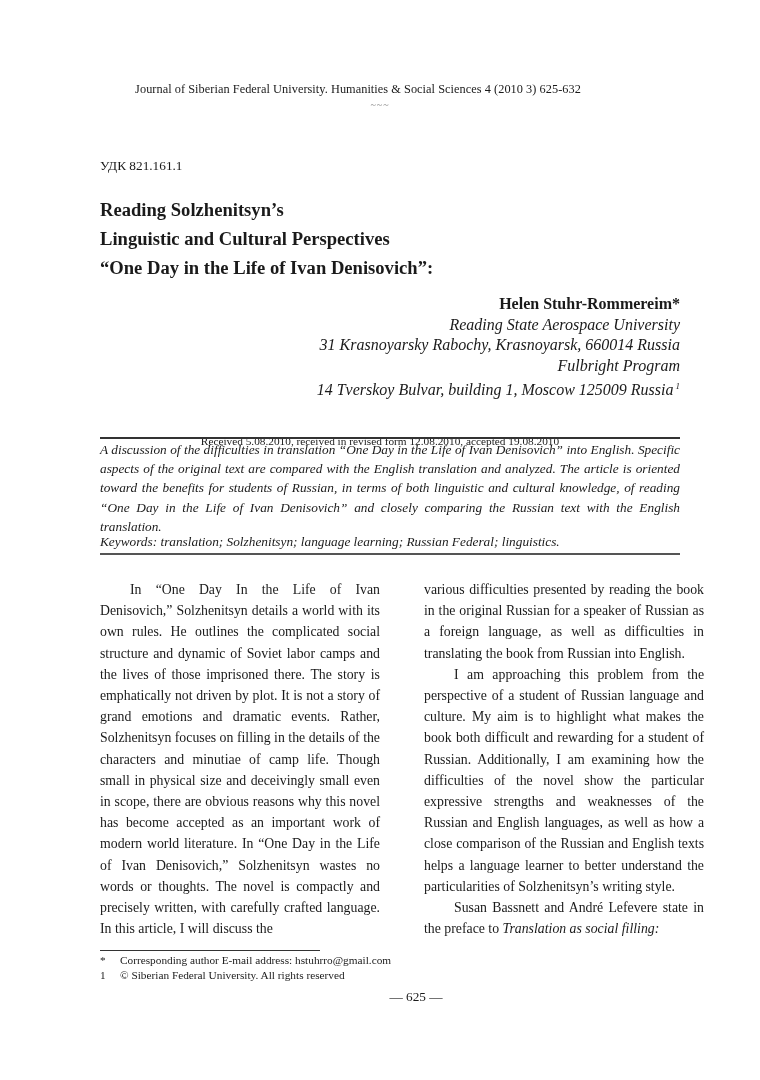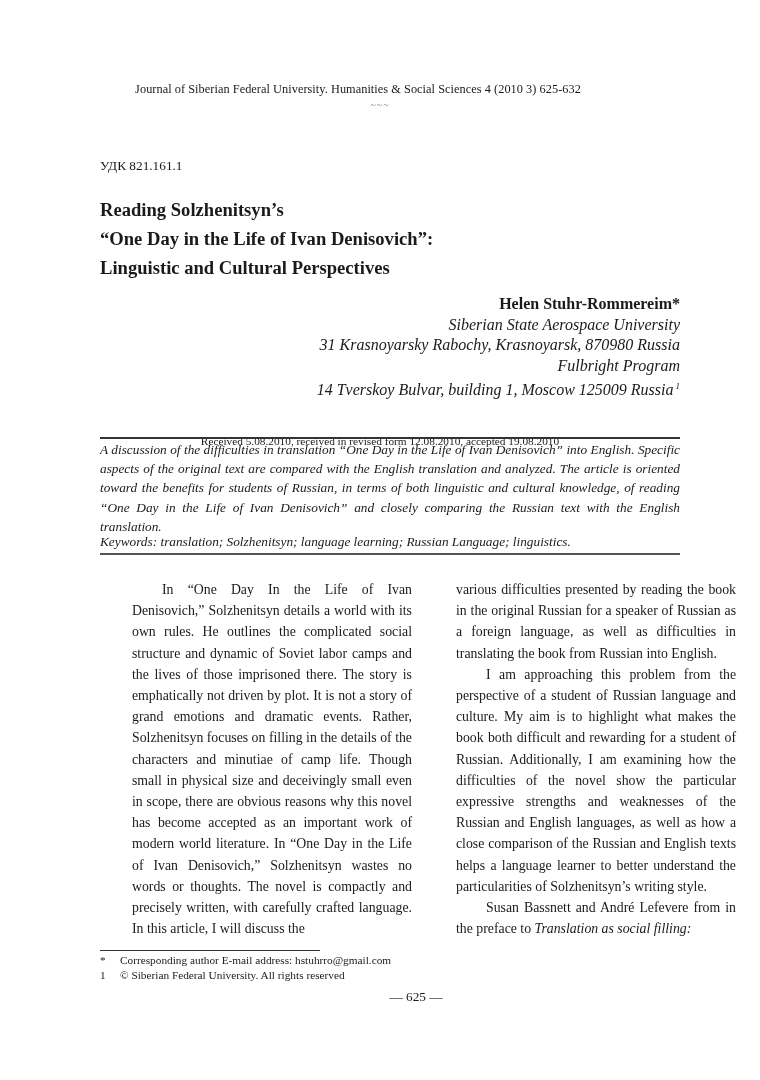--- a/index.html
+++ b/index.html
@@ -21,21 +21,21 @@
   .received { position: absolute; top: 417px; left: 0; width: 760px; text-align: center;
          font-size: 11.3px; margin-top: 18px; }
   .rule { position: absolute; left: 100px; width: 580px; height: 1.5px; background: #333; }
   .rule.r1 { top: 437px; }
   .rule.r2 { top: 553px; height: 2px; background: #555; }
   .abstract { position: absolute; top: 440px; left: 100px; width: 580px; font-style: italic;
          font-size: 13.3px; line-height: 19.2px; text-align: justify; }
   .keywords { position: absolute; top: 534px; left: 100px; width: 580px; font-style: italic;
          font-size: 13.3px; white-space: nowrap; }
   .col { position: absolute; top: 579px; width: 280px; font-size: 13.8px; line-height: 21.2px;
-         text-align: justify; margin-left: 32px; }
+         text-align: justify; }
   .col.left { left: 100px; }
   .col.right { left: 424px; }
   .col p { margin: 0; text-indent: 30px; }
   .col p.cont { text-indent: 0; }
   .col em { font-style: italic; }
   .fn-rule { position: absolute; top: 950px; left: 100px; width: 220px; height: 1px; background: #333; }
   .footnotes { position: absolute; top: 953px; left: 100px; font-size: 11.3px; line-height: 14.5px; }
   .footnotes .fn { display: flex; }
   .footnotes .mark { width: 20px; }
   .page-num { position: absolute; top: 989px; left: 0; width: 760px; text-align: center; font-size: 13.3px; padding-left: 36px; }
@@ -43,47 +43,47 @@
 </head>
 <body>
 
 <div class="journal-header">Journal of  Siberian Federal University.  Humanities &amp; Social Sciences 4 (2010 3) 625-632</div>
 <div class="tilde">~~~</div>
 
 <div class="udk">УДК 821.161.1</div>
 
 <div class="title">
   <div>Reading Solzhenitsyn’s</div>
+  <div>Linguistic and Cultural Perspectives</div>
   <div>“One Day in the Life of Ivan Denisovich”:</div>
-  <div>Linguistic and Cultural Perspectives</div>
 </div>
 
 <div class="affil">
   <div class="author">Helen Stuhr-Rommereim*</div>
-  <div class="it">Siberian State Aerospace University</div>
-  <div class="it">31 Krasnoyarsky Rabochy, Krasnoyarsk, 870980 Russia</div>
+  <div class="it">Reading State Aerospace University</div>
+  <div class="it">31 Krasnoyarsky Rabochy, Krasnoyarsk, 660014 Russia</div>
   <div class="it">Fulbright Program</div>
   <div class="it"><span>14 Tverskoy Bulvar, building 1, Moscow 125009 Russia</span><sup>1</sup></div>
 </div>
 
 <div class="received">Received 5.08.2010, received in revised form 12.08.2010, accepted 19.08.2010</div>
 <div class="rule r1"></div>
 
 <div class="abstract">A discussion of the difficulties in translation “One Day in the Life of Ivan Denisovich” into English. Specific aspects of the original text are compared with the English translation and analyzed. The article is oriented toward the benefits for students of Russian, in terms of both linguistic and cultural knowledge, of reading “One Day in the Life of Ivan Denisovich” and closely comparing the Russian text with the English translation.</div>
-<div class="keywords">Keywords: translation; Solzhenitsyn; language learning; Russian Language; linguistics.</div>
+<div class="keywords">Keywords: translation; Solzhenitsyn; language learning; Russian Federal; linguistics.</div>
 <div class="rule r2"></div>
 
 <div class="col left">
   <p>In “One Day In the Life of Ivan Denisovich,” Solzhenitsyn details a world with its own rules. He outlines the complicated social structure and dynamic of Soviet labor camps and the lives of those imprisoned there. The story is emphatically not driven by plot. It is not a story of grand emotions and dramatic events. Rather, Solzhenitsyn focuses on filling in the details of the characters and minutiae of camp life. Though small in physical size and deceivingly small even in scope, there are obvious reasons why this novel has become accepted as an important work of modern world literature. In “One Day in the Life of Ivan Denisovich,” Solzhenitsyn wastes no words or thoughts. The novel is compactly and precisely written, with carefully crafted language. In this article, I will discuss the</p>
 </div>
 
 <div class="col right">
   <p class="cont">various difficulties presented by reading the book in the original Russian for a speaker of Russian as a foreign language, as well as difficulties in translating the book from Russian into English.</p>
   <p>I am approaching this problem from the perspective of a student of Russian language and culture. My aim is to highlight what makes the book both difficult and rewarding for a student of Russian. Additionally, I am examining how the difficulties of the novel show the particular expressive strengths and weaknesses of the Russian and English languages, as well as how a close comparison of the Russian and English texts helps a language learner to better understand the particularities of Solzhenitsyn’s writing style.</p>
-  <p><span>Susan Bassnett and André Lefevere from in the preface to </span><em>Translation as social filling:</em></p>
+  <p><span>Susan Bassnett and André Lefevere state in the preface to </span><em>Translation as social filling:</em></p>
 </div>
 
 <div class="fn-rule"></div>
 <div class="footnotes">
   <div class="fn">
     <span class="mark">*</span>
     <span>Corresponding author E-mail address: hstuhrro@gmail.com</span>
   </div>
   <div class="fn">
     <span class="mark">1</span>

